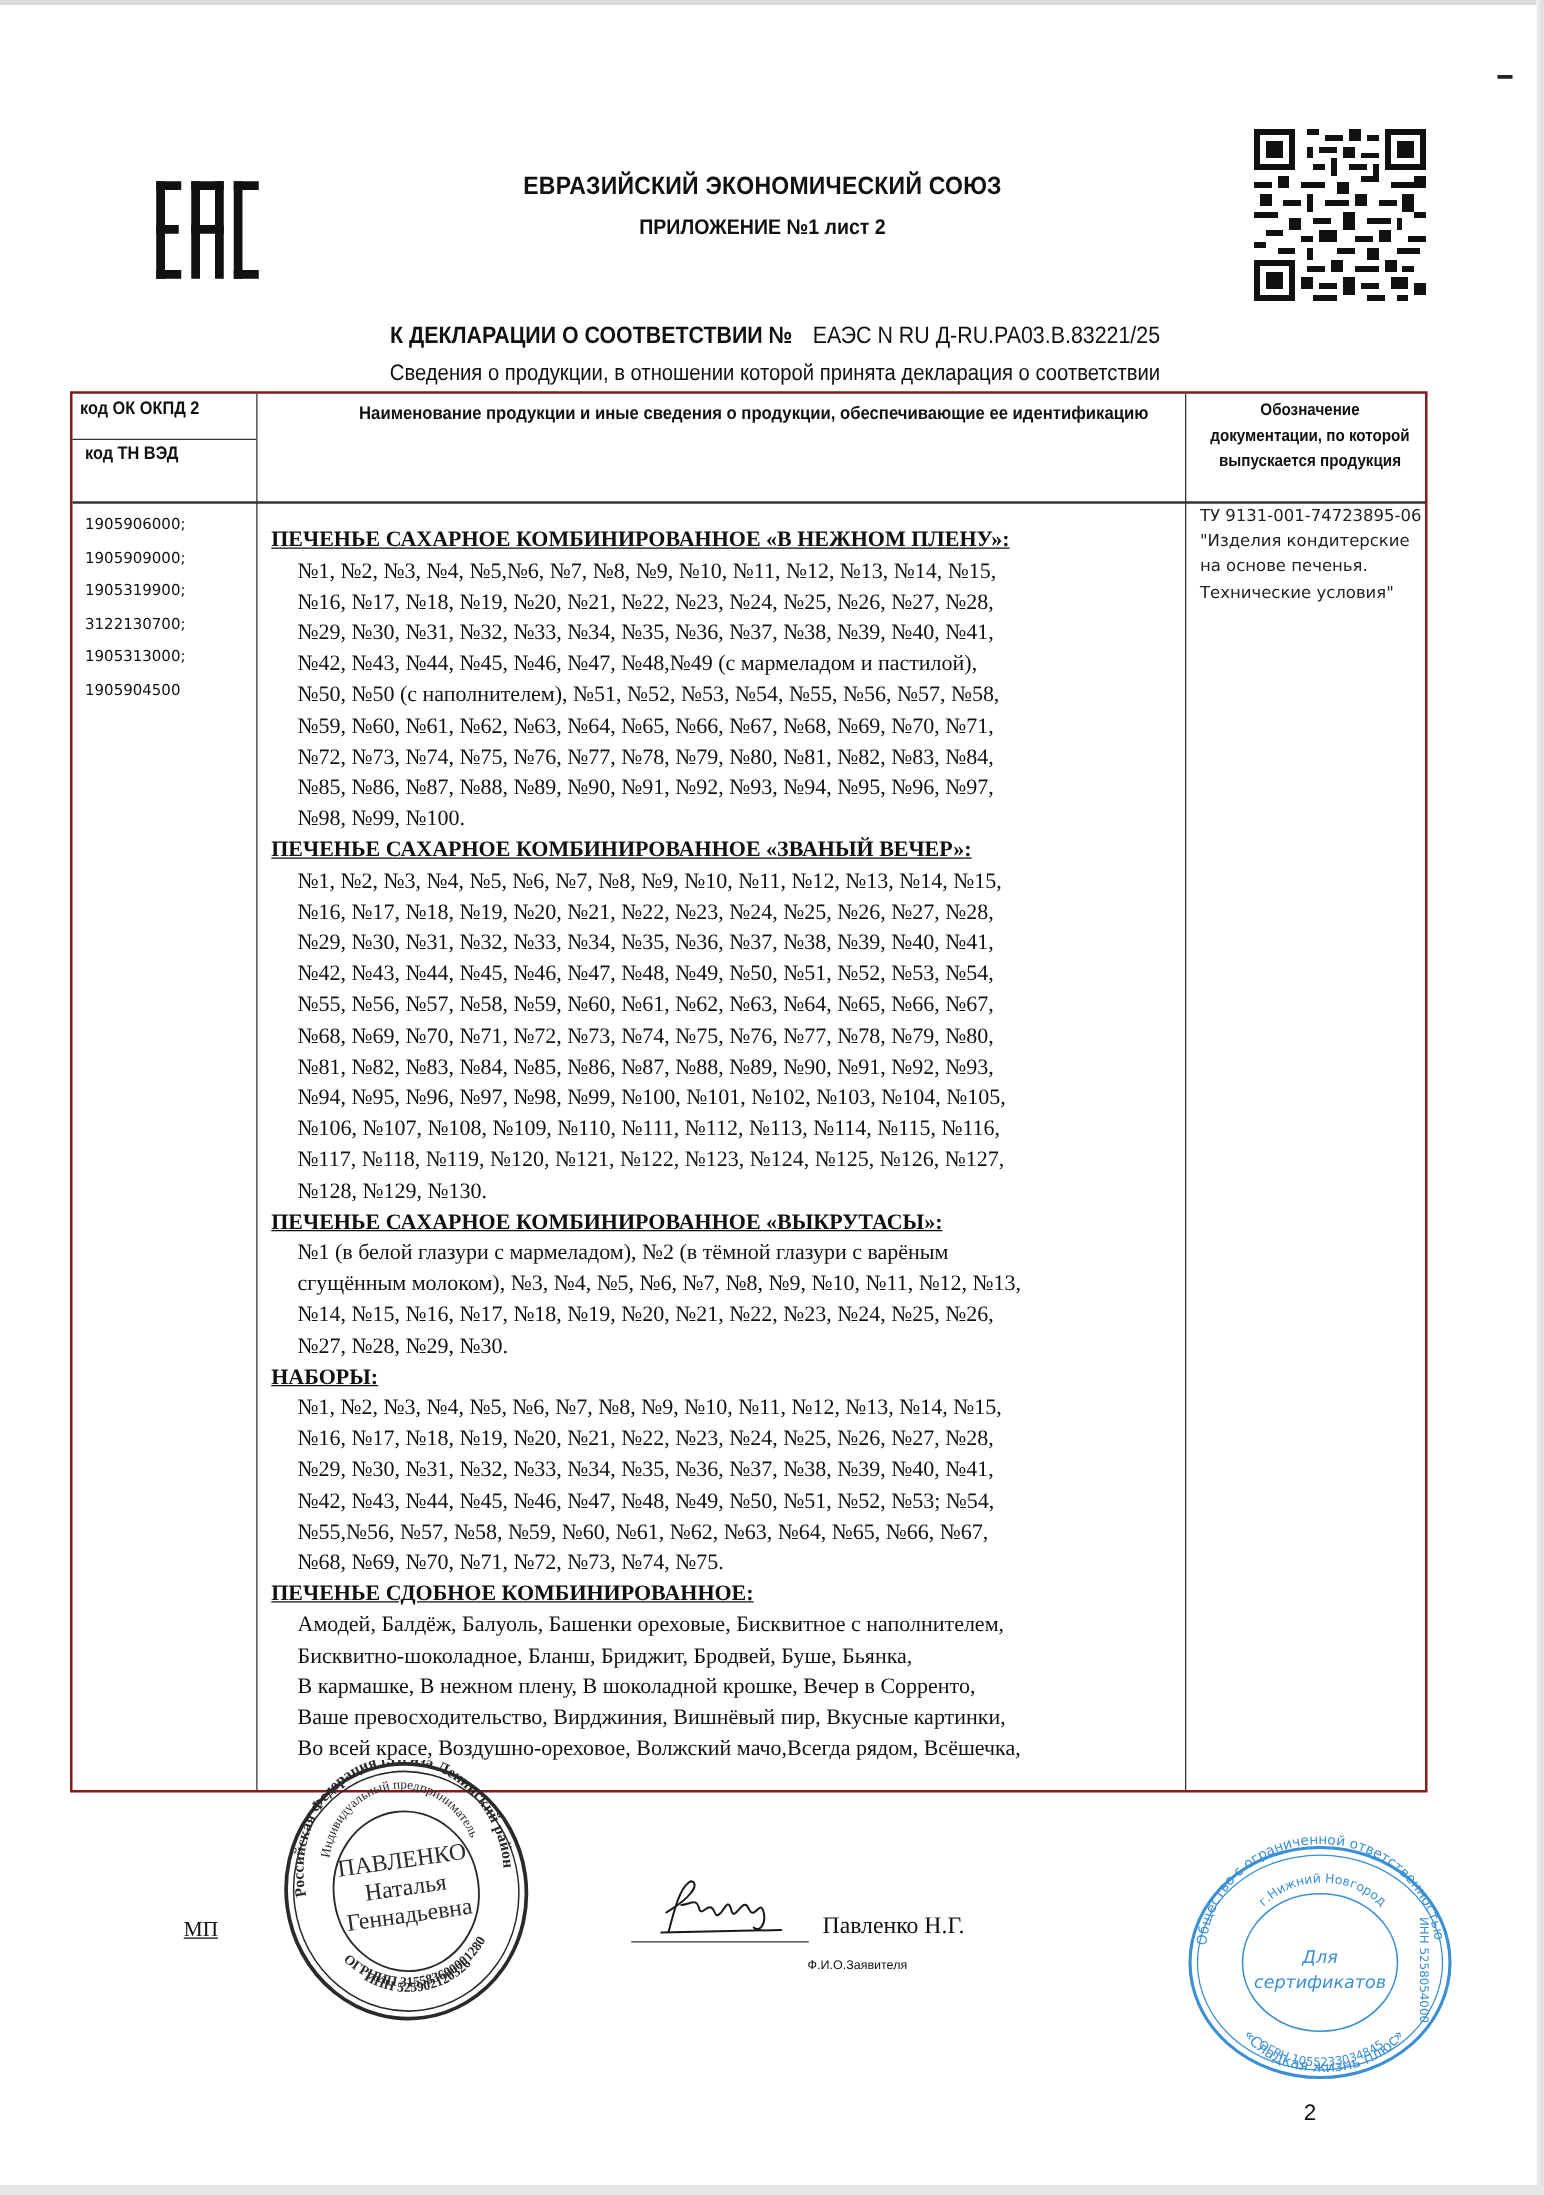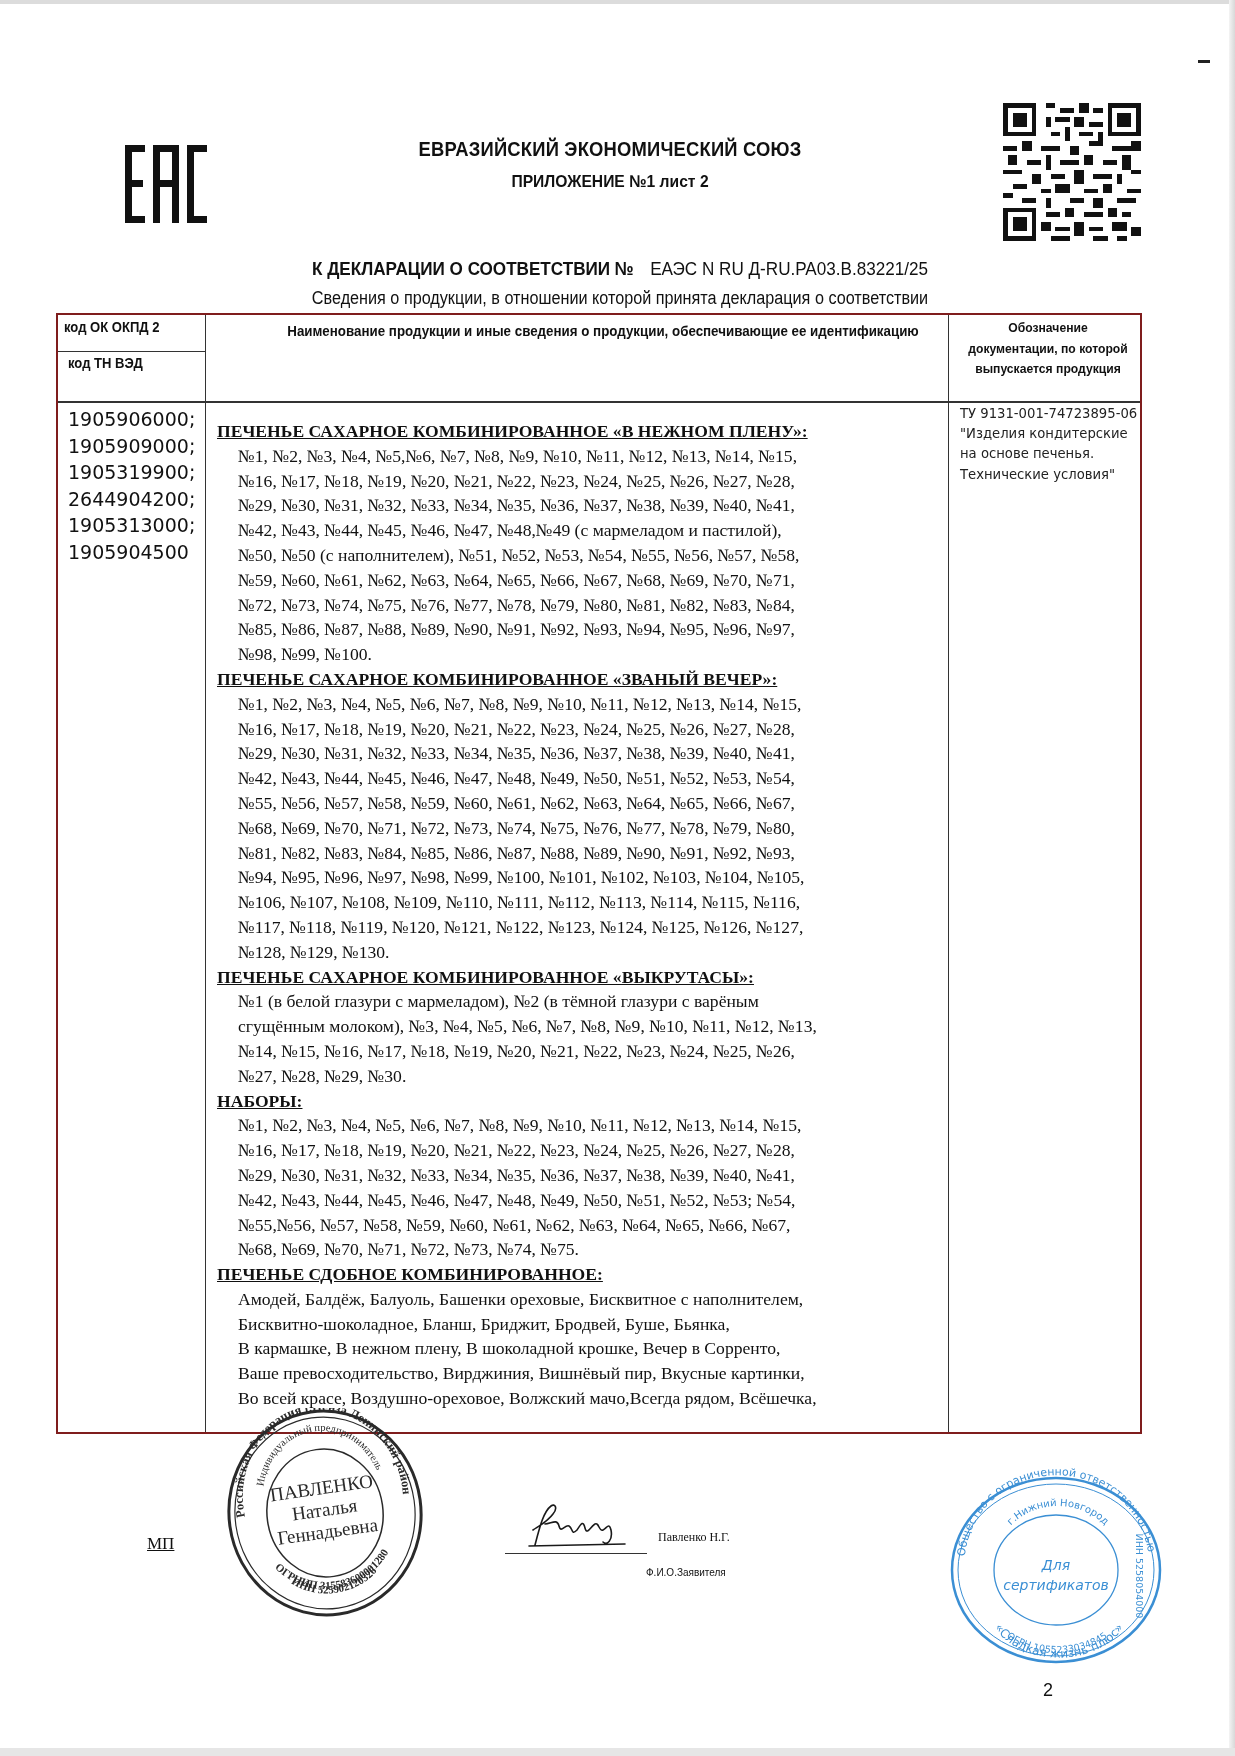--- a/index.html
+++ b/index.html
@@ -35,36 +35,36 @@
     border: 2px solid #7f1d1d; box-sizing: border-box; }
   .vline { position: absolute; top: 0; bottom: 0; width: 0; border-left: 1.5px solid #333; }
   .hline { position: absolute; left: 0; right: 0; height: 0; border-top: 2px solid #333; }
   .hcell { position: absolute; font-family: "Liberation Sans", sans-serif; font-weight: bold; color: #111; }
   .h-okpd { left: 6px; top: 4px; font-size: 14.5px; transform: scaleX(0.9); transform-origin: left; }
   .h-tnved { left: 10px; top: 40px; font-size: 14.5px; transform: scaleX(0.9); transform-origin: left; }
   .h-sub-line { position: absolute; left: 0; width: 147px; top: 36px; border-top: 1.5px solid #333; }
   .h-name { left: 160px; width: 770px; top: 5px; text-align: center; font-size: 14.5px; line-height: 22px; transform: scaleX(0.92); }
   .h-doc { left: 895px; width: 190px; top: 3px; text-align: center; font-size: 13.5px; line-height: 20.5px; transform: scaleX(0.9); }
 
-  .codes { position: absolute; left: 10px; top: 91px; font-family: "DejaVu Sans", sans-serif; font-size: 19px; line-height: 26.5px; color: #111; }
+  .codes { position: absolute; left: 10px; top: 91px; font-family: "DejaVu Sans", sans-serif; font-size: 12px; line-height: 26.5px; color: #111; }
   .codes div { white-space: nowrap; }
 
   .content { position: absolute; left: 159px; top: 104px; width: 740px; font-size: 17.6px; line-height: 24.8px; color: #111; }
   .content .sec-title { font-weight: bold; text-decoration: underline; white-space: nowrap; }
   .content .sec-body { white-space: pre-line; margin-left: 21px; }
 
   .docref { position: absolute; left: 902px; top: 89px; width: 180px; font-family: "DejaVu Sans", sans-serif; font-size: 13.2px; line-height: 20.2px; color: #222; }
 
   
   .mp { position: absolute; left: 147px; top: 1534px; font-size: 17px; text-decoration: underline; }
   .stamp-left { position: absolute; left: 225px; top: 1408px; width: 200px; height: 210px; }
   .stamp-right { position: absolute; left: 944px; top: 1466px; width: 224px; height: 200px; }
   .sig-line { position: absolute; left: 505px; top: 1553px; width: 142px; border-top: 1.5px solid #333; }
   .signature { position: absolute; left: 525px; top: 1500px; width: 110px; height: 52px; }
-  .signer-name { position: absolute; left: 658px; top: 1530px; font-size: 12px; }
+  .signer-name { position: absolute; left: 658px; top: 1530px; font-size: 19px; }
   .signer-caption { position: absolute; left: 646px; top: 1567px; font-family: "Liberation Sans", sans-serif; font-size: 10px; }
   .page-number { position: absolute; left: 1043px; top: 1680px; font-family: "Liberation Sans", sans-serif; font-size: 18px; }
 </style>
 </head>
 <body>
 
 <div class="page-edge-top"></div>
 <div class="page-edge-right"></div>
 <div class="page-edge-bottom"></div>
 <div class="dash-mark"></div>
@@ -177,21 +177,21 @@
 
   <div class="hcell h-okpd">код ОК ОКПД 2</div>
   <div class="hcell h-tnved">код ТН ВЭД</div>
   <div class="hcell h-name">Наименование продукции и иные сведения о продукции, обеспечивающие ее идентификацию</div>
   <div class="hcell h-doc">Обозначение документации, по которой выпускается продукция</div>
 
   <div class="codes">
     <div>1905906000;</div>
     <div>1905909000;</div>
     <div>1905319900;</div>
-    <div>2644904200;</div>
+    <div>3122130700;</div>
     <div>1905313000;</div>
     <div>1905904500</div>
   </div>
 
   <div class="content">
     <div>
       <div class="sec-title">ПЕЧЕНЬЕ САХАРНОЕ КОМБИНИРОВАННОЕ «В НЕЖНОМ ПЛЕНУ»:</div>
       <div class="sec-body">№1, №2, №3, №4, №5,№6, №7, №8, №9, №10, №11, №12, №13, №14, №15,
 №16, №17, №18, №19, №20, №21, №22, №23, №24, №25, №26, №27, №28,
 №29, №30, №31, №32, №33, №34, №35, №36, №37, №38, №39, №40, №41,

